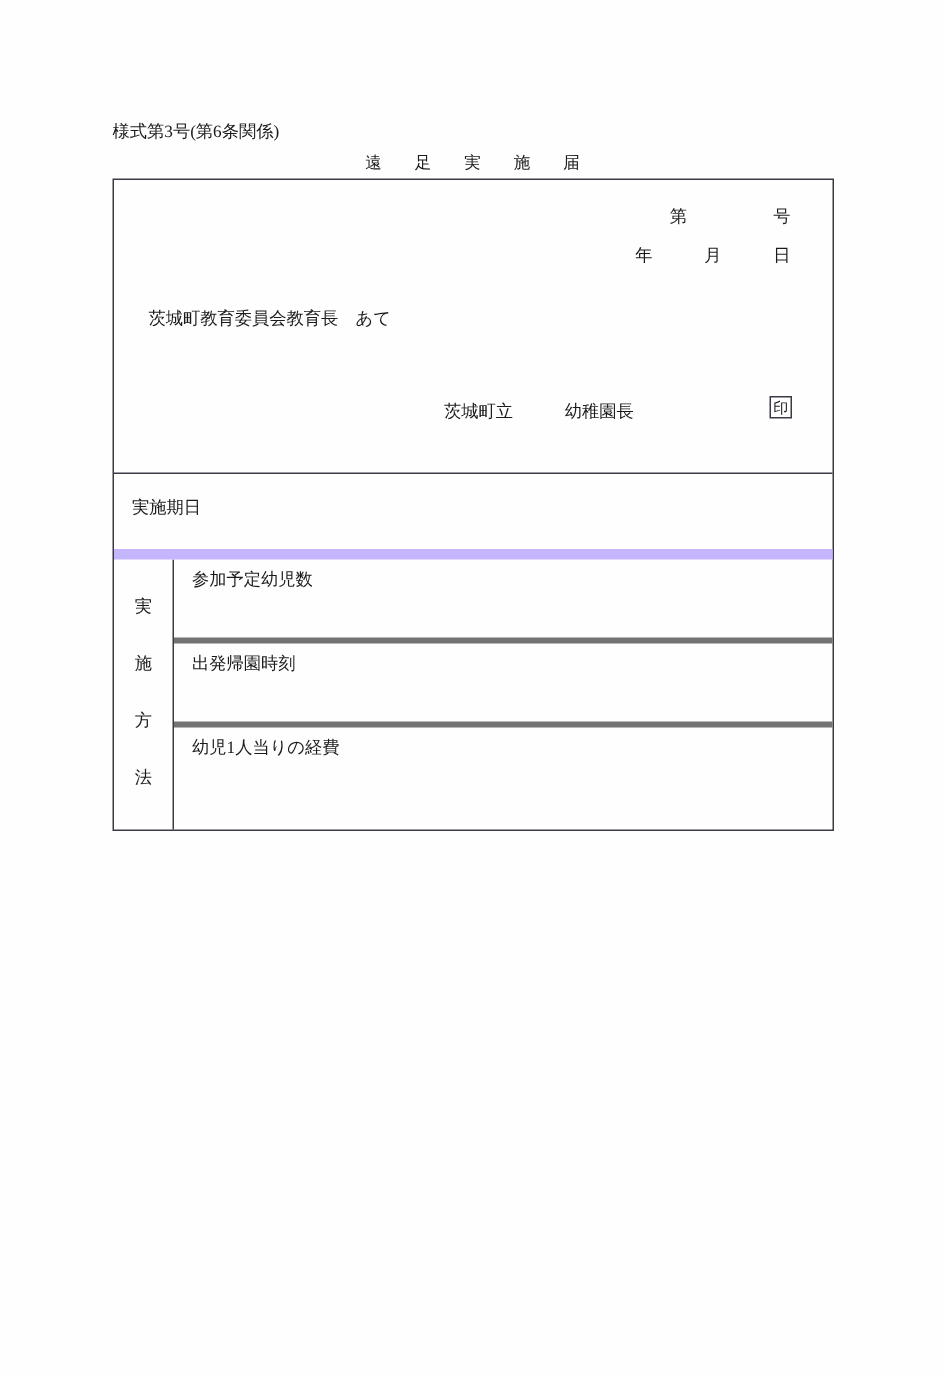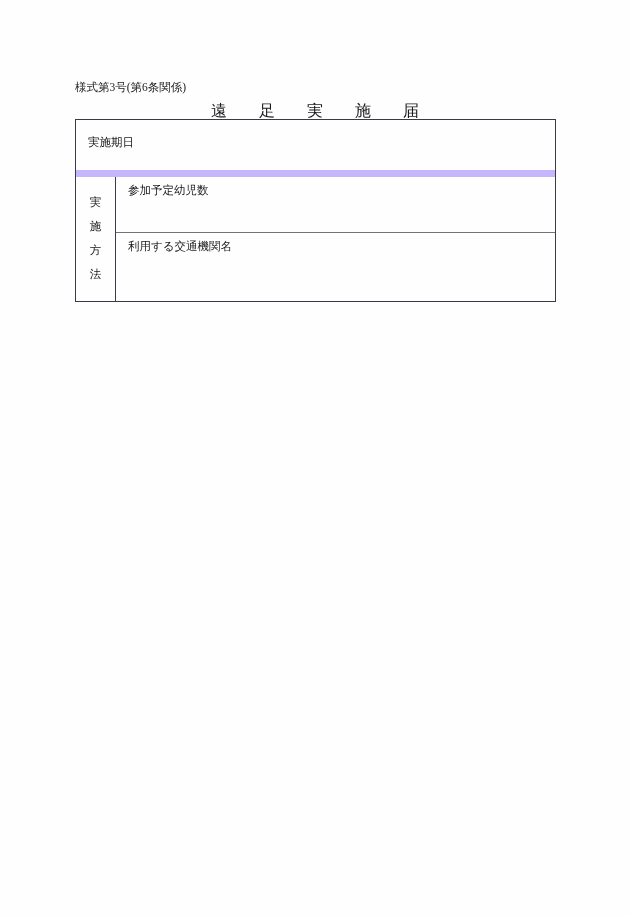--- a/index.html
+++ b/index.html
@@ -30,21 +30,21 @@
     font-size: 11.5px;
     letter-spacing: 0px;
     white-space: nowrap;
   }
   .doc-title {
     position: absolute;
     left: 0;
     top: 101px;
     width: 630px;
     text-align: center;
-    font-size: 16px;
+    font-size: 11px;
     letter-spacing: 0px;
   }
   .doc-title span { white-space: pre; }
 
   .table {
     position: absolute;
     left: 75px;
     top: 119px;
     width: 481px;
     border: 1px solid #3a3a46;
@@ -131,21 +131,21 @@
   }
   .method-side .ch {
     font-size: 11.5px;
     line-height: 1;
   }
   .method-rows {
     flex: 1;
   }
   .method-row {
     height: 56px;
-    border-bottom: 1px solid #737373;
+    border-bottom: 4px solid #737373;
     box-sizing: border-box;
     position: relative;
   }
   .method-row:last-child {
     border-bottom: none;
     height: 68px;
   }
   .method-row .lbl {
     position: absolute;
     left: 12px;
@@ -158,37 +158,47 @@
 <body>
 
 <div class="page">
 
   <div class="form-code">様式第3号(第6条関係)</div>
 
   <div class="doc-title"><span>遠　　足　　実　　施　　届</span></div>
 
   <div class="table">
 
+    <div class="blk-header">
+      <div class="doc-number">第　　　　　号</div>
+      <div class="doc-date">年　　　月　　　日</div>
+      <div class="addressee">茨城町教育委員会教育長　あて</div>
+      <div class="sender">茨城町立　　　幼稚園長</div>
+      <div class="seal">印</div>
+    </div>
 
     <div class="row-simple">
       <div class="lbl">実施期日</div>
     </div>
 
 
     <div class="blk-method">
       <div class="method-side">
         <div class="ch">実</div>
         <div class="ch">施</div>
         <div class="ch">方</div>
         <div class="ch">法</div>
       </div>
       <div class="method-rows">
         <div class="method-row">
           <div class="lbl">参加予定幼児数</div>
         </div>
         <div class="method-row">
-          <div class="lbl">利用する交通機関名</div>
+          <div class="lbl">出発帰園時刻</div>
+        </div>
+        <div class="method-row">
+          <div class="lbl">幼児1人当りの経費</div>
         </div>
       </div>
     </div>
 
   </div>
 </div>
 
 </body></html>

